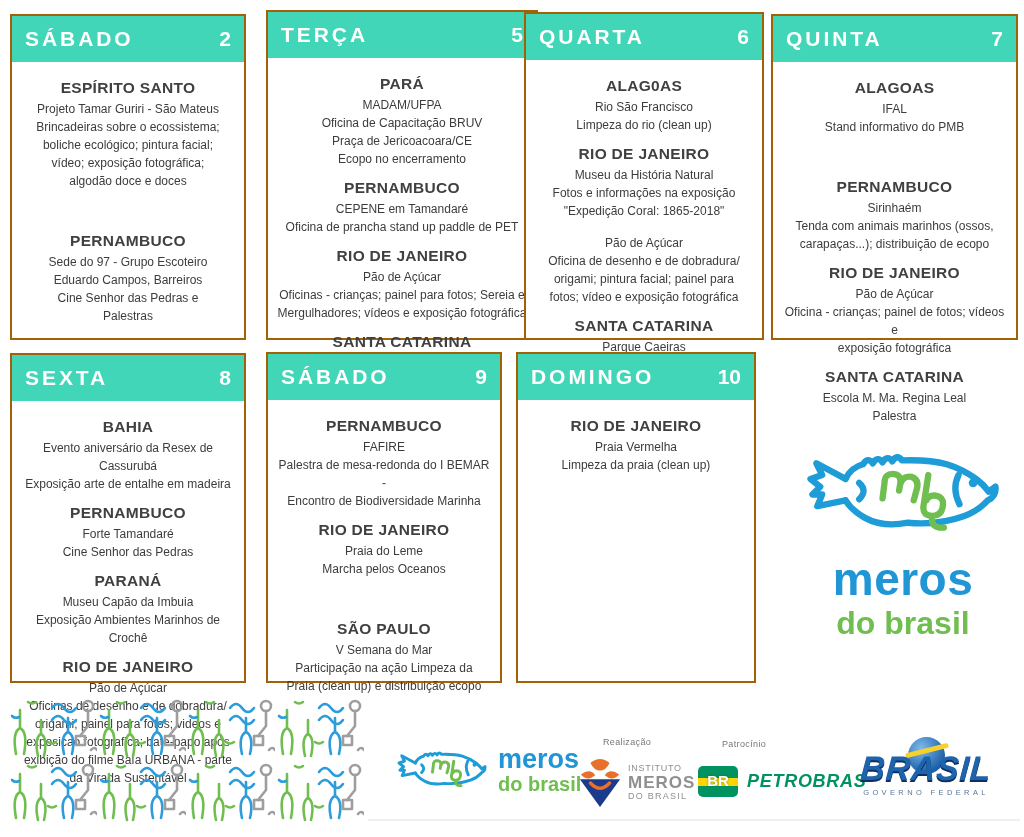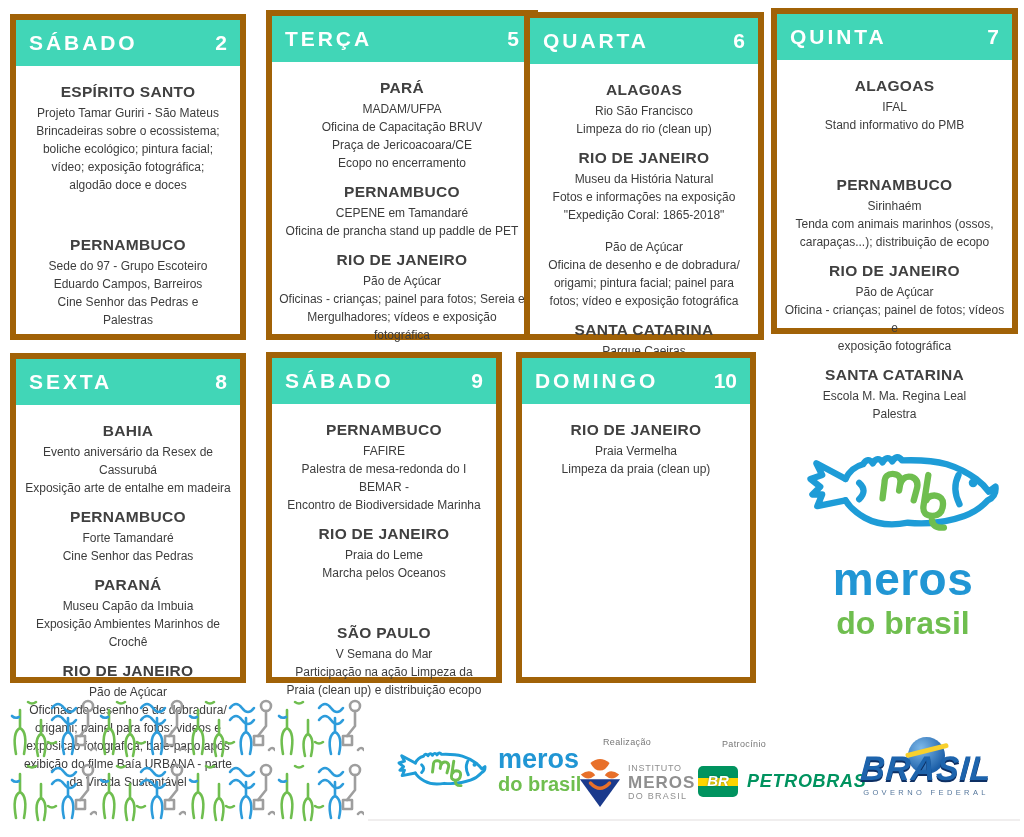--- a/index.html
+++ b/index.html
@@ -1,25 +1,25 @@
 <!DOCTYPE html>
 <html><head>
 <meta charset="utf-8">
 <style>
   * { margin:0; padding:0; box-sizing:border-box; }
   html,body { width:1024px; height:837px; background:#ffffff; overflow:hidden;
               font-family:"Liberation Sans", sans-serif; }
   .poster { position:relative; width:1024px; height:837px; background:#fff; }
 
   
-  .card { position:absolute; background:#fff; border:6px solid #a16207; }
+  .card { position:absolute; background:#fff; border:2px solid #a16207; }
   .c1 { left:10px;  top:14px;  width:236px; height:326px; }
   .c2 { left:266px; top:10px;  width:272px; height:330px; }
   .c3 { left:524px; top:12px;  width:240px; height:328px; }
-  .c4 { left:771px; top:8px;  width:247px; height:326px; }
+  .c4 { left:771px; top:14px;  width:247px; height:326px; }
   .c5 { left:10px;  top:353px; width:236px; height:330px; }
   .c6 { left:266px; top:352px; width:236px; height:331px; }
   .c7 { left:516px; top:352px; width:240px; height:331px; }
 
   .card-header { height:46px; background:#41d6b7; display:flex; align-items:center;
                  justify-content:space-between; padding:0 13px; }
   .card-header .day { color:#fff; font-weight:bold; font-size:21px; letter-spacing:0.14em; }
   .card-header .num { color:#fff; font-weight:bold; font-size:21px; }
 
   .card-body { padding:9px 7px 6px 7px; text-align:center; }
@@ -54,21 +54,21 @@
   .inst-text { color:#8f8f8f; text-align:left; }
   .inst-text .l1 { font-size:9px;  letter-spacing:0.08em; line-height:1.15; }
   .inst-text .l2 { font-size:17px; font-weight:bold; letter-spacing:0.06em; line-height:1.0; }
   .inst-text .l3 { font-size:9px;  letter-spacing:0.14em; line-height:1.3; }
 
   .petrobras-logo { position:absolute; left:698px; top:766px; display:flex; align-items:center; gap:9px; }
   .br-badge { position:relative; width:40px; height:31px; background:#00935f; border-radius:5px;
               overflow:hidden; }
   .br-badge .band { position:absolute; left:0; top:12px; width:40px; height:8px; background:#ffd400; }
   .br-badge .br-txt { position:absolute; width:100%; text-align:center; top:6px; color:#fff;
-                      font-weight:bold; font-style:italic; font-size:15px;
+                      font-weight:bold; font-size:15px;
                       text-shadow:0 0 2px rgba(0,80,50,.6); }
   .petrobras-name { font-style:italic; font-weight:800; color:#00935f; font-size:18px;
                     letter-spacing:0.04em; }
 
   .brasil-logo { position:absolute; left:851px; top:737px; width:150px; text-align:center; }
   .globe { position:absolute; left:57px; top:0; width:37px; height:37px; border-radius:50%;
            background:radial-gradient(circle at 35% 30%, #7db9ea, #1c5fa8 72%); }
   .globe .band { position:absolute; left:-3px; top:11px; width:44px; height:5px;
                  background:#f8d02c; transform:rotate(-14deg); border-radius:2px; }
   .brasil-name { position:relative; margin-top:14px; font-size:34px; font-weight:900;

